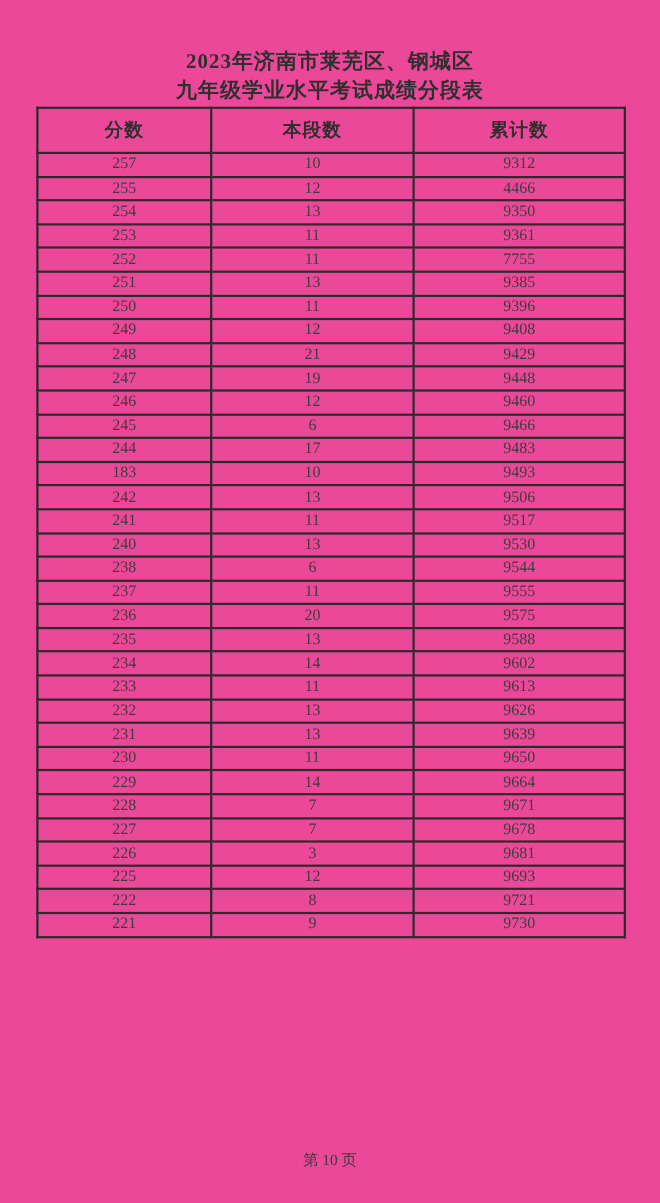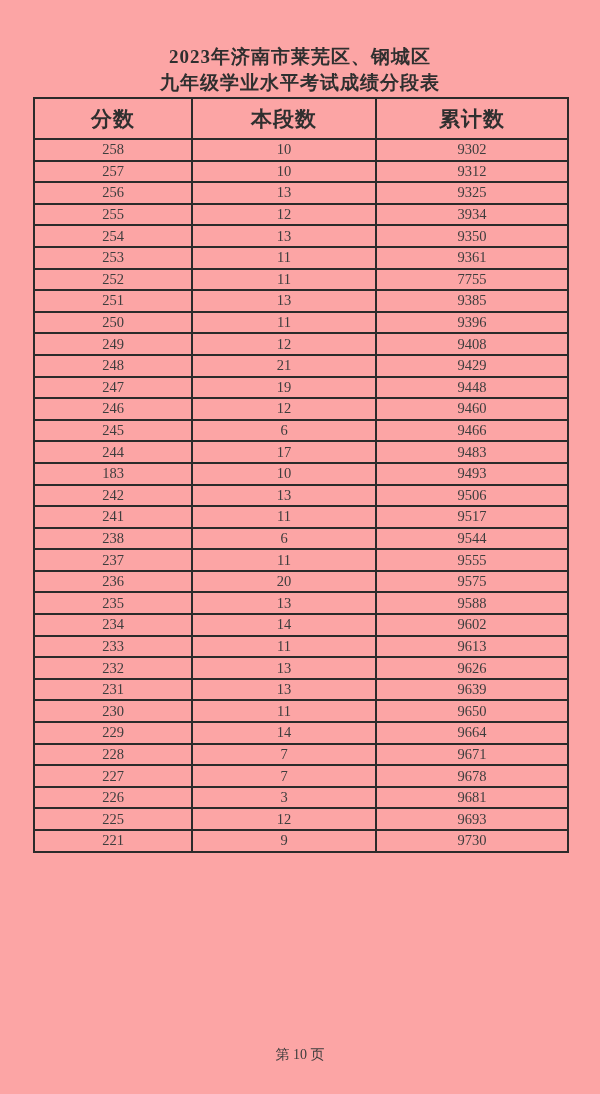--- a/index.html
+++ b/index.html
@@ -4,21 +4,21 @@
 <style>
   html, body {
     margin: 0;
     padding: 0;
     background: #ffffff;
   }
   .page {
     position: relative;
     width: 600px;
     height: 1094px;
-    background: #fca5a5;
+    background: #ec4899;
     font-family: "Liberation Serif", "DejaVu Serif", serif;
     color: #333333;
     overflow: hidden;
   }
   .title-block {
     position: absolute;
     top: 44px;
     left: 0;
     width: 100%;
     text-align: center;
@@ -44,21 +44,21 @@
   table.score-table th,
   table.score-table td {
     border: 2px solid #2b2b2b;
     text-align: center;
     vertical-align: middle;
     padding: 0;
     overflow: hidden;
   }
   table.score-table th {
     height: 39px;
-    font-size: 21px;
+    font-size: 17px;
     font-weight: 700;
     color: #2f2f2f;
     letter-spacing: 1px;
   }
   table.score-table td {
     height: 19.6px;
     font-size: 14.5px;
     font-weight: 400;
     color: #3d3d3d;
   }
@@ -90,38 +90,28 @@
     </colgroup>
     <thead>
       <tr>
         <th>分数</th>
         <th>本段数</th>
         <th>累计数</th>
       </tr>
     </thead>
     <tbody>
         <tr>
-          <td>258</td>
-          <td>10</td>
-          <td>9302</td>
-        </tr>
-        <tr>
           <td>257</td>
           <td>10</td>
           <td>9312</td>
         </tr>
         <tr>
-          <td>256</td>
-          <td>13</td>
-          <td>9325</td>
-        </tr>
-        <tr>
           <td>255</td>
           <td>12</td>
-          <td>3934</td>
+          <td>4466</td>
         </tr>
         <tr>
           <td>254</td>
           <td>13</td>
           <td>9350</td>
         </tr>
         <tr>
           <td>253</td>
           <td>11</td>
           <td>9361</td>
@@ -180,20 +170,25 @@
           <td>242</td>
           <td>13</td>
           <td>9506</td>
         </tr>
         <tr>
           <td>241</td>
           <td>11</td>
           <td>9517</td>
         </tr>
         <tr>
+          <td>240</td>
+          <td>13</td>
+          <td>9530</td>
+        </tr>
+        <tr>
           <td>238</td>
           <td>6</td>
           <td>9544</td>
         </tr>
         <tr>
           <td>237</td>
           <td>11</td>
           <td>9555</td>
         </tr>
         <tr>
@@ -250,20 +245,25 @@
           <td>226</td>
           <td>3</td>
           <td>9681</td>
         </tr>
         <tr>
           <td>225</td>
           <td>12</td>
           <td>9693</td>
         </tr>
         <tr>
+          <td>222</td>
+          <td>8</td>
+          <td>9721</td>
+        </tr>
+        <tr>
           <td>221</td>
           <td>9</td>
           <td>9730</td>
         </tr>
       </tbody>
   </table>
 
   <div class="footer">第 10 页</div>
 
 </div>

